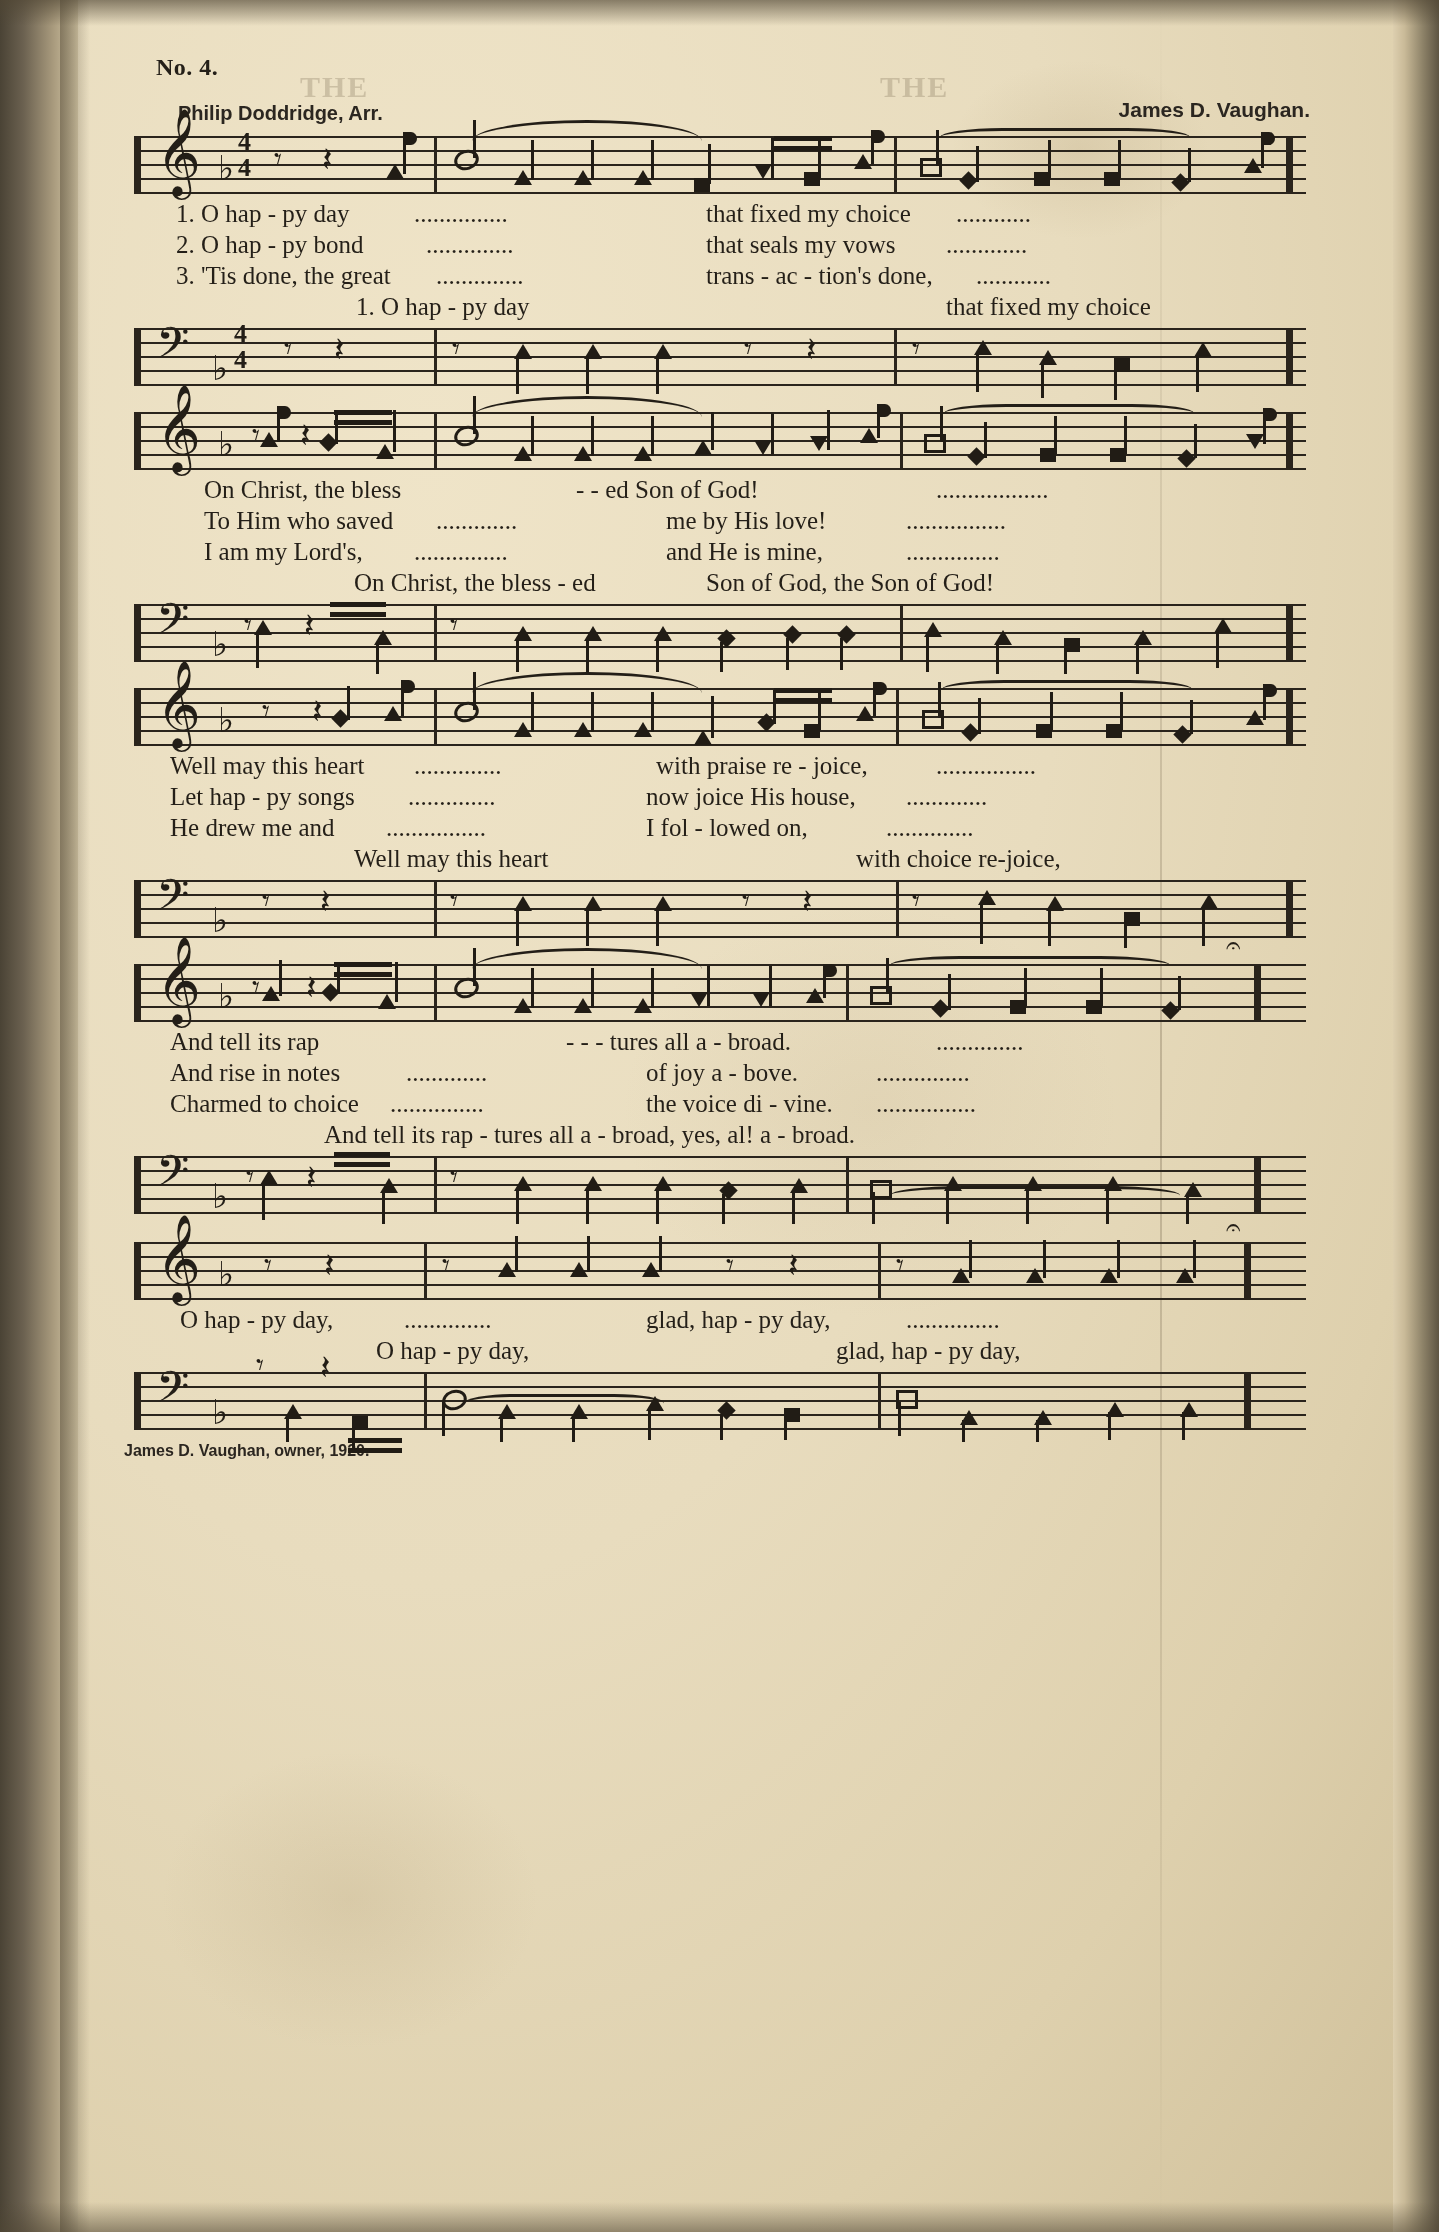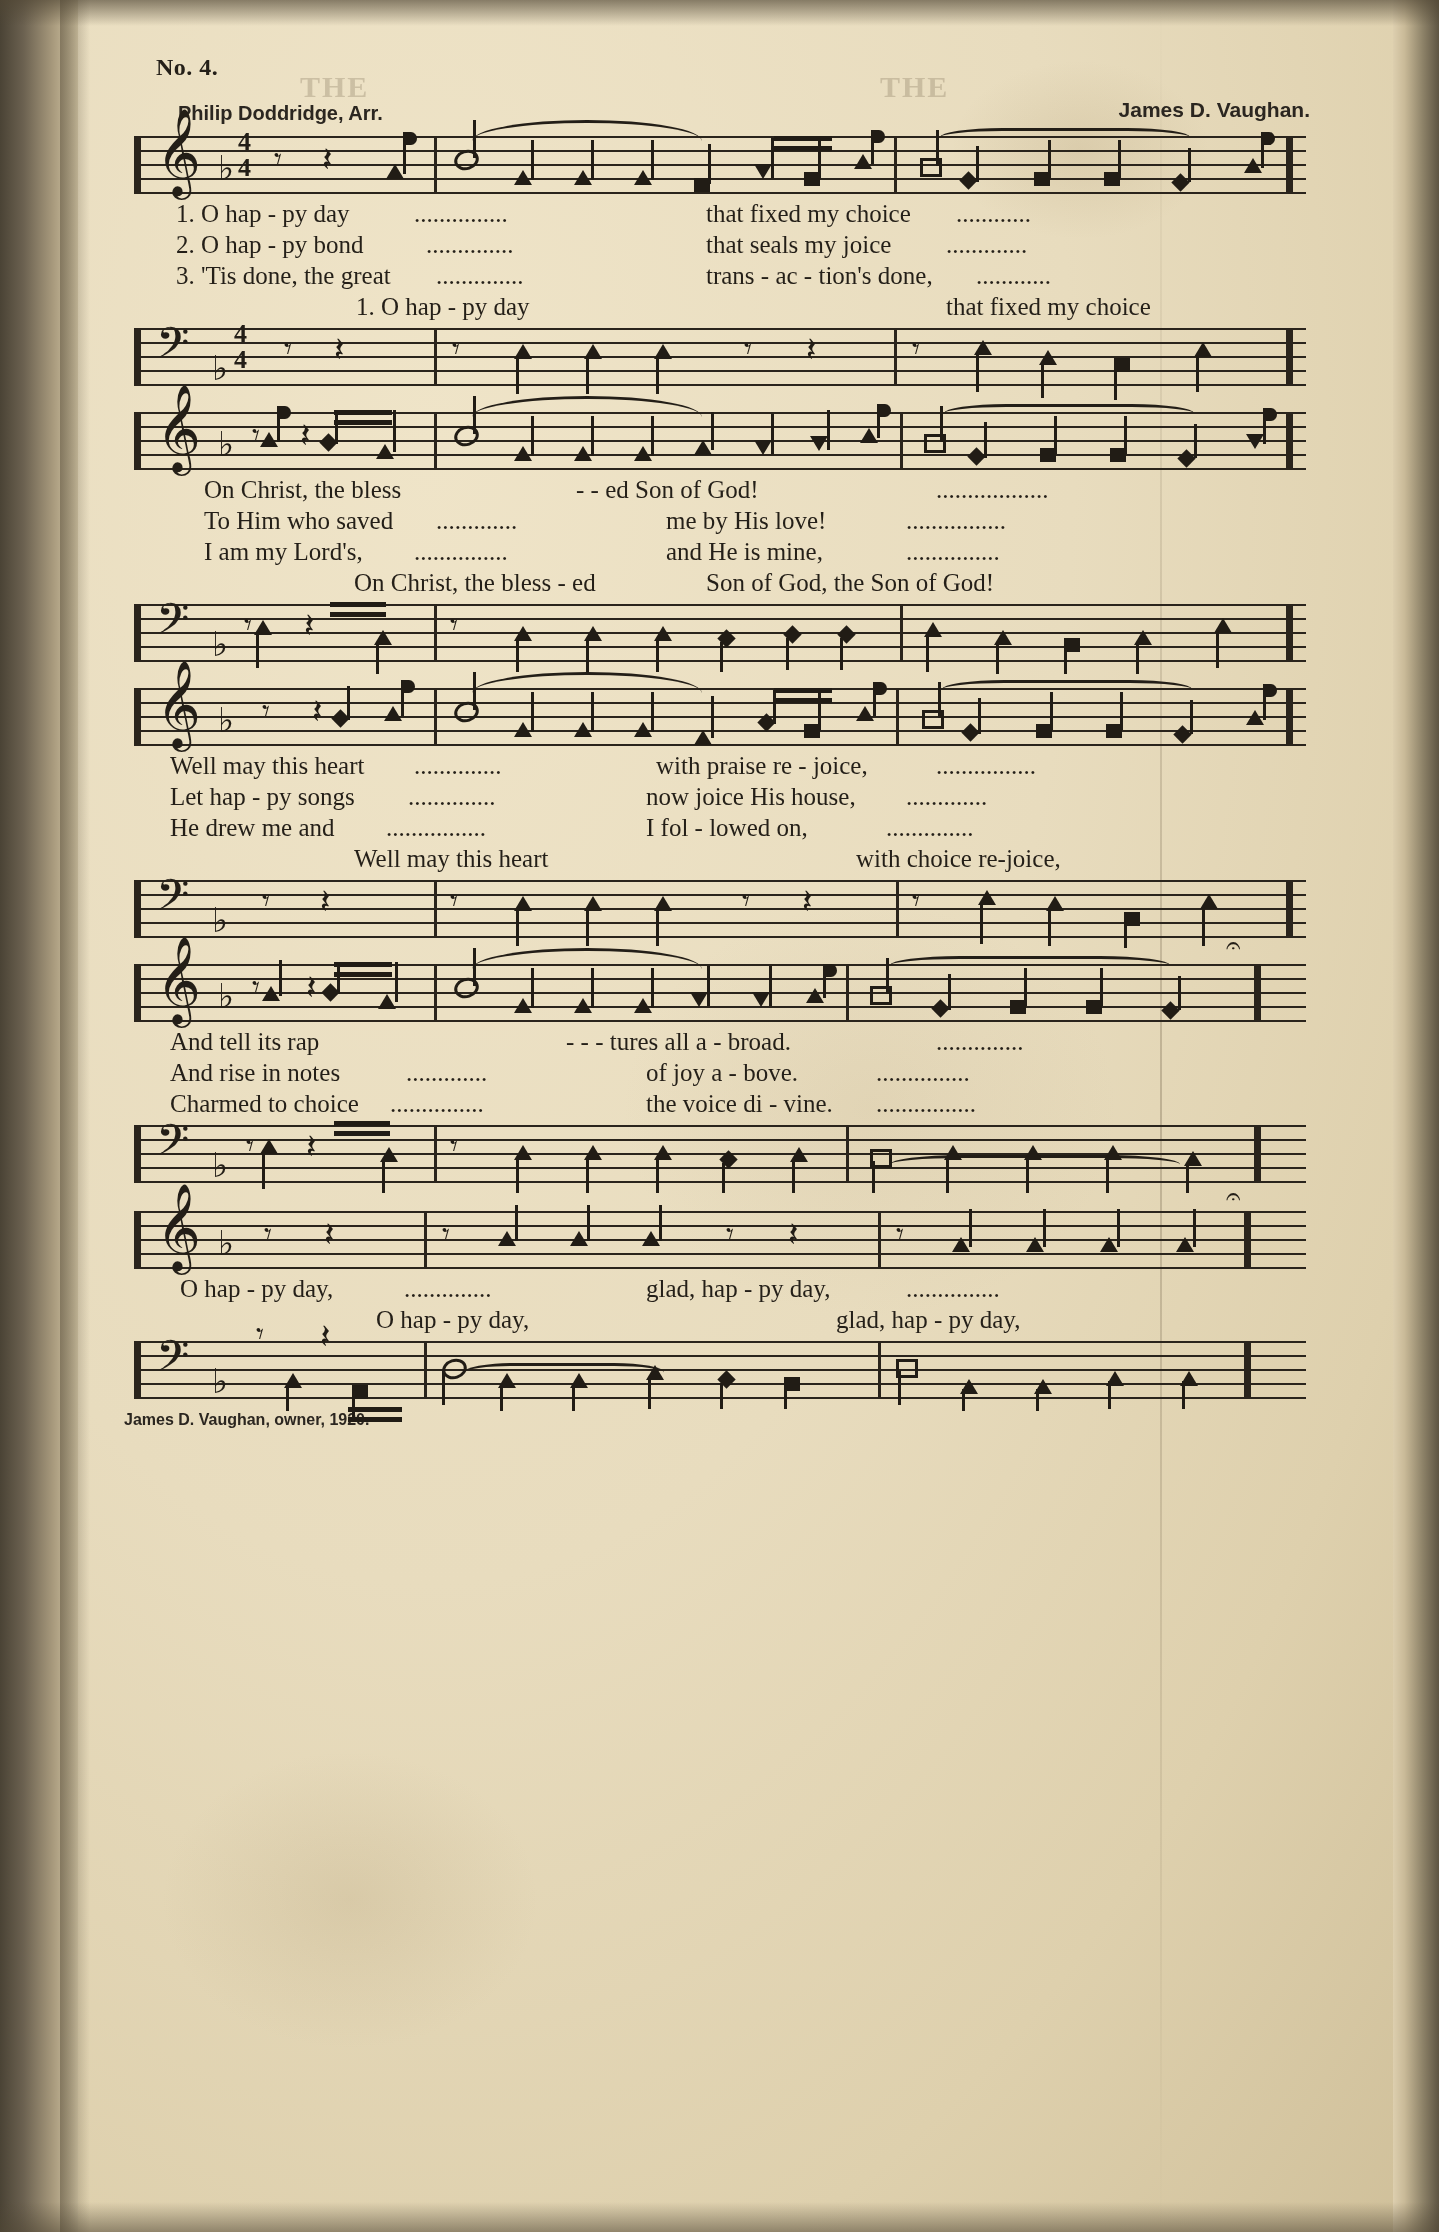--- a/index.html
+++ b/index.html
@@ -354,21 +354,21 @@
       <div class="lyrics">
         <div class="lyr-line">
           <span class="seg" style="left:30px;">1.  O    hap - py  day</span>
           <span class="seg" style="left:268px;">...............</span>
           <span class="seg" style="left:560px;">that fixed my choice</span>
           <span class="seg" style="left:810px;">............</span>
         </div>
         <div class="lyr-line">
           <span class="seg" style="left:30px;">2.  O    hap - py  bond</span>
           <span class="seg" style="left:280px;">..............</span>
-          <span class="seg" style="left:560px;">that seals my  joice</span>
+          <span class="seg" style="left:560px;">that seals my  vows</span>
           <span class="seg" style="left:800px;">.............</span>
         </div>
         <div class="lyr-line">
           <span class="seg" style="left:30px;">3.  'Tis done, the  great</span>
           <span class="seg" style="left:290px;">..............</span>
           <span class="seg" style="left:560px;">trans - ac - tion's done,</span>
           <span class="seg" style="left:830px;">............</span>
         </div>
         <div class="lyr-line">
           <span class="seg" style="left:210px;">1.  O    hap - py   day</span>
@@ -897,20 +897,23 @@
           <span class="seg" style="left:260px;">.............</span>
           <span class="seg" style="left:500px;">of    joy   a - bove.</span>
           <span class="seg" style="left:730px;">...............</span>
         </div>
         <div class="lyr-line">
           <span class="seg" style="left:24px;">Charmed to choice</span>
           <span class="seg" style="left:244px;">...............</span>
           <span class="seg" style="left:500px;">the  voice   di - vine.</span>
           <span class="seg" style="left:730px;">................</span>
         </div>
+        <div class="lyr-line">
+          <span class="seg" style="left:178px;">And  tell  its  rap - tures  all  a - broad, yes, al!   a - broad.</span>
+        </div>
       </div>
 
       <div class="staffblock">
         <div class="staff">
           <div class="line l0"></div>
             <div class="line l1"></div>
             <div class="line l2"></div>
             <div class="line l3"></div>
             <div class="line l4"></div>
           <div class="barline heavy" style="left:0px;"></div>

